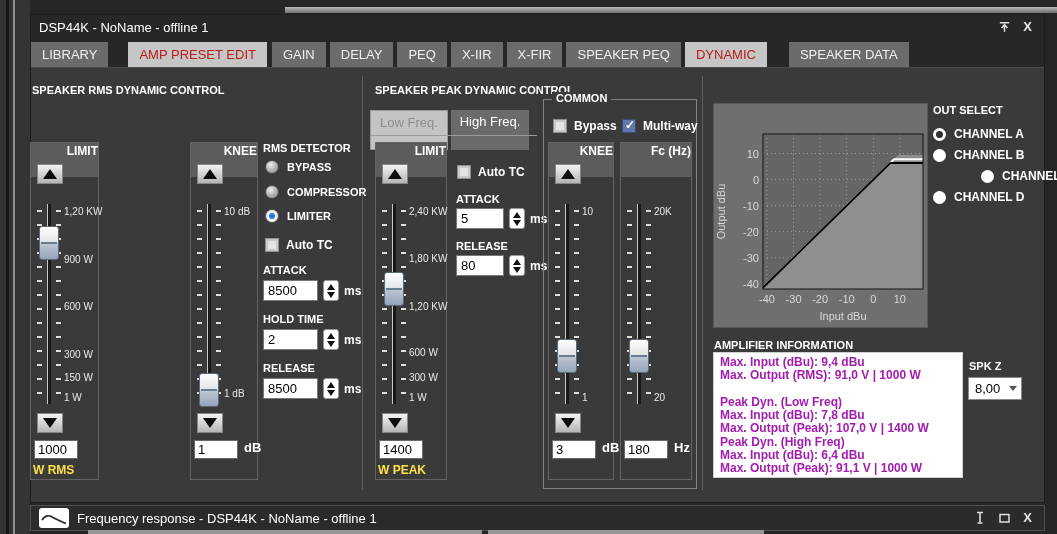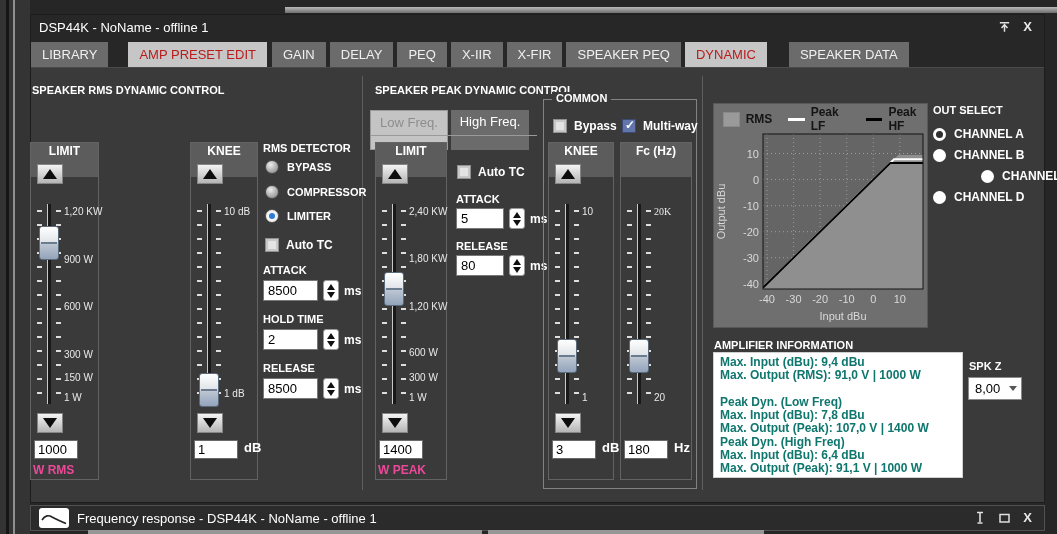--- a/index.html
+++ b/index.html
@@ -23,21 +23,21 @@
 .tab{height:25px;line-height:25px;padding:0 11px;background:#6b6b6b;color:#f0f0f0;
   font-size:13px;white-space:nowrap}
 .tab.selected{background:#c6c6c6;color:#b91c1c}
 .wincontent{position:absolute;left:0;top:52px;right:0;bottom:0;background:#3a3a3a;
   border-top:1px solid #4a4a4a}
 .sec-title{position:absolute;font-size:11px;font-weight:bold;color:#fff;white-space:nowrap}
 .vsep{position:absolute;width:1px;background:#5f5f5f}
 
 .slider-group{position:absolute;border:1px solid #636363}
 .sg-header{position:absolute;left:0;right:0;top:0;height:34px;background:#5c5c5c;
-  color:#fff;font-size:12px;font-weight:bold;text-align:center;line-height:17px}
+  color:#fff;font-size:12px;font-weight:bold;text-align:right;line-height:17px}
 .sg-btn{position:absolute;left:6px;width:26px;height:20px;
   background:linear-gradient(#f4f4f4,#b5b5b5);border:1px solid #858585;
   display:flex;align-items:center;justify-content:center}
 .sg-up{top:21px}.sg-down{top:270px}
 .tri{display:block;width:0;height:0;border-left:7px solid transparent;
   border-right:7px solid transparent}
 .tri-up{border-bottom:10px solid #0d0d0d}
 .tri-down{border-top:10px solid #0d0d0d}
 .sg-scale{position:absolute;left:0;right:0;top:68px;height:186px}
 .sg-track{position:absolute;left:16px;top:-7px;width:4px;height:200px;
@@ -49,21 +49,21 @@
   font-size:10px;color:#e8e8e8;white-space:nowrap}
 .sg-thumb{position:absolute;left:8px;width:20px;height:34px;border-radius:3px;
   transform:translateY(-50%);z-index:2;border:1px solid #5a6a7a;
   background:linear-gradient(#ffffff,#e2e6ea 45%,#bcc5d1 55%,#93a4bb)}
 .sg-thumb::after{content:"";position:absolute;left:1px;right:1px;top:50%;
   margin-top:-1px;height:2px;background:#6b7c90}
 .sg-inputrow{position:absolute;left:3px;top:297px;display:flex;align-items:flex-start;gap:6px}
 .sg-input{width:44px;height:19px;border:1px solid #6a6a6a;background:#fff;color:#000;
   font-size:13px;padding-left:3px;font-family:"Liberation Sans",sans-serif}
 .sg-unit{font-size:13px;font-weight:bold;color:#fff}
-.sg-unitbelow{position:absolute;left:2px;top:320px;font-size:12px;font-weight:bold;color:#ec4899}
+.sg-unitbelow{position:absolute;left:2px;top:320px;font-size:12px;font-weight:bold;color:#fde047}
 
 .ctrl-label{position:absolute;font-size:11px;font-weight:bold;color:#fff;white-space:nowrap}
 .check-row{position:absolute;display:flex;align-items:center;gap:7px}
 .cb{width:14px;height:14px;background:#e4e4e4;border:1px solid #909090;
   box-shadow:inset 0 0 0 2px #c8c8c8;position:relative;flex:0 0 auto}
 .cb.checked{background:#6376ac;box-shadow:none;border:1px solid #3c4a73}
 .cb.checked::after{content:"\2713";position:absolute;left:2px;top:-2px;color:#fff;
   font-size:12px;font-weight:bold}
 .cb-label{font-size:12px;font-weight:bold;color:#fff;white-space:nowrap}
 .radio-row{position:absolute;display:flex;align-items:center;gap:8px}
@@ -107,21 +107,21 @@
 
 .out-select{position:absolute;left:933px;top:104px;width:120px;height:110px}
 .ch-row{position:absolute;left:0;display:flex;align-items:center;gap:8px}
 .chr{width:13px;height:13px;border-radius:50%;background:#fff;position:relative;flex:0 0 auto}
 .chr.selected::after{content:"";position:absolute;left:3px;top:3px;width:7px;height:7px;
   border-radius:50%;background:#2f2f2f}
 .ch-label{font-size:12px;font-weight:bold;color:#fff;white-space:nowrap}
 
 .amp-box{position:absolute;left:713px;top:352px;width:250px;height:126px;background:#fff;
   border:1px solid #d0d0d0;padding:3px 6px;overflow:hidden}
-.amp-line{font-size:12px;font-weight:bold;color:#0f766e;line-height:13.3px;white-space:nowrap}
+.amp-line{font-size:12px;font-weight:bold;color:#a21caf;line-height:13.3px;white-space:nowrap}
 
 .spkz-select{position:absolute;left:968px;top:377px;width:54px;height:23px;background:#fff;
   border:1px solid #8a8a8a;font-size:13px;color:#000;line-height:21px;padding-left:6px}
 .spkz-chev{position:absolute;right:4px;top:8px;width:0;height:0;
   border-left:4px solid transparent;border-right:4px solid transparent;
   border-top:5px solid #555}
 
 .bottombar{position:absolute;left:30px;top:505px;width:1015px;height:26px;
   background:#2b2b2b;border:1px solid #515151}
 .bb-icon{position:absolute;left:8px;top:2px;width:30px;height:20px;background:#fff;
@@ -354,39 +354,31 @@
         <input class="sg-input" value="3" style="">
         <span class="sg-unit">dB</span>
       </div>
     </div>
   <div class="slider-group" style="left:620px;top:142px;width:72px;height:338px">
       <div class="sg-header">Fc (Hz)</div>
       <div class="sg-scale">
         <div class="sg-track"></div>
         <div class="sg-dashcol sg-dashL"></div>
         <div class="sg-dashcol sg-dashR"></div>
-        <div class="sg-ticklabel" style="top: 0%; font-family: Liberation Serif, serif;">20K</div>
+        <div class="sg-ticklabel" style="top: 0%;">20K</div>
         <div class="sg-ticklabel" style="top: 100%;">20</div>
         <div class="sg-thumb" style="top: 78%;"></div>
       </div>
       <div class="sg-inputrow">
         <input class="sg-input" value="180" style="">
         <span class="sg-unit">Hz</span>
       </div>
     </div>
 
   <div class="chart-panel">
-    <div class="chart-legend">
-      <span class="leg-swatch"></span>
-      <span>RMS</span>
-      <span class="leg-line leg-lf"></span>
-      <span>Peak LF</span>
-      <span class="leg-line leg-hf"></span>
-      <span>Peak HF</span>
-    </div>
     <svg class="chart-svg" width="213" height="195" viewBox="0 0 213 195">
         <rect x="49" y="2" width="160" height="155" fill="#656565"></rect>
         <line x1="52.98671096345515" y1="2" x2="52.98671096345515" y2="157" stroke="#9e9e9e" stroke-dasharray="1 3"></line>
         <text x="52.98671096345515" y="171" fill="#d8d8d8" font-size="11" text-anchor="middle">-40</text>
         <line x1="79.56478405315615" y1="2" x2="79.56478405315615" y2="157" stroke="#9e9e9e" stroke-dasharray="1 3"></line>
         <text x="79.56478405315615" y="171" fill="#d8d8d8" font-size="11" text-anchor="middle">-30</text>
         <line x1="106.14285714285714" y1="2" x2="106.14285714285714" y2="157" stroke="#9e9e9e" stroke-dasharray="1 3"></line>
         <text x="106.14285714285714" y="171" fill="#d8d8d8" font-size="11" text-anchor="middle">-20</text>
         <line x1="132.72093023255815" y1="2" x2="132.72093023255815" y2="157" stroke="#9e9e9e" stroke-dasharray="1 3"></line>
         <text x="132.72093023255815" y="171" fill="#d8d8d8" font-size="11" text-anchor="middle">-10</text>

